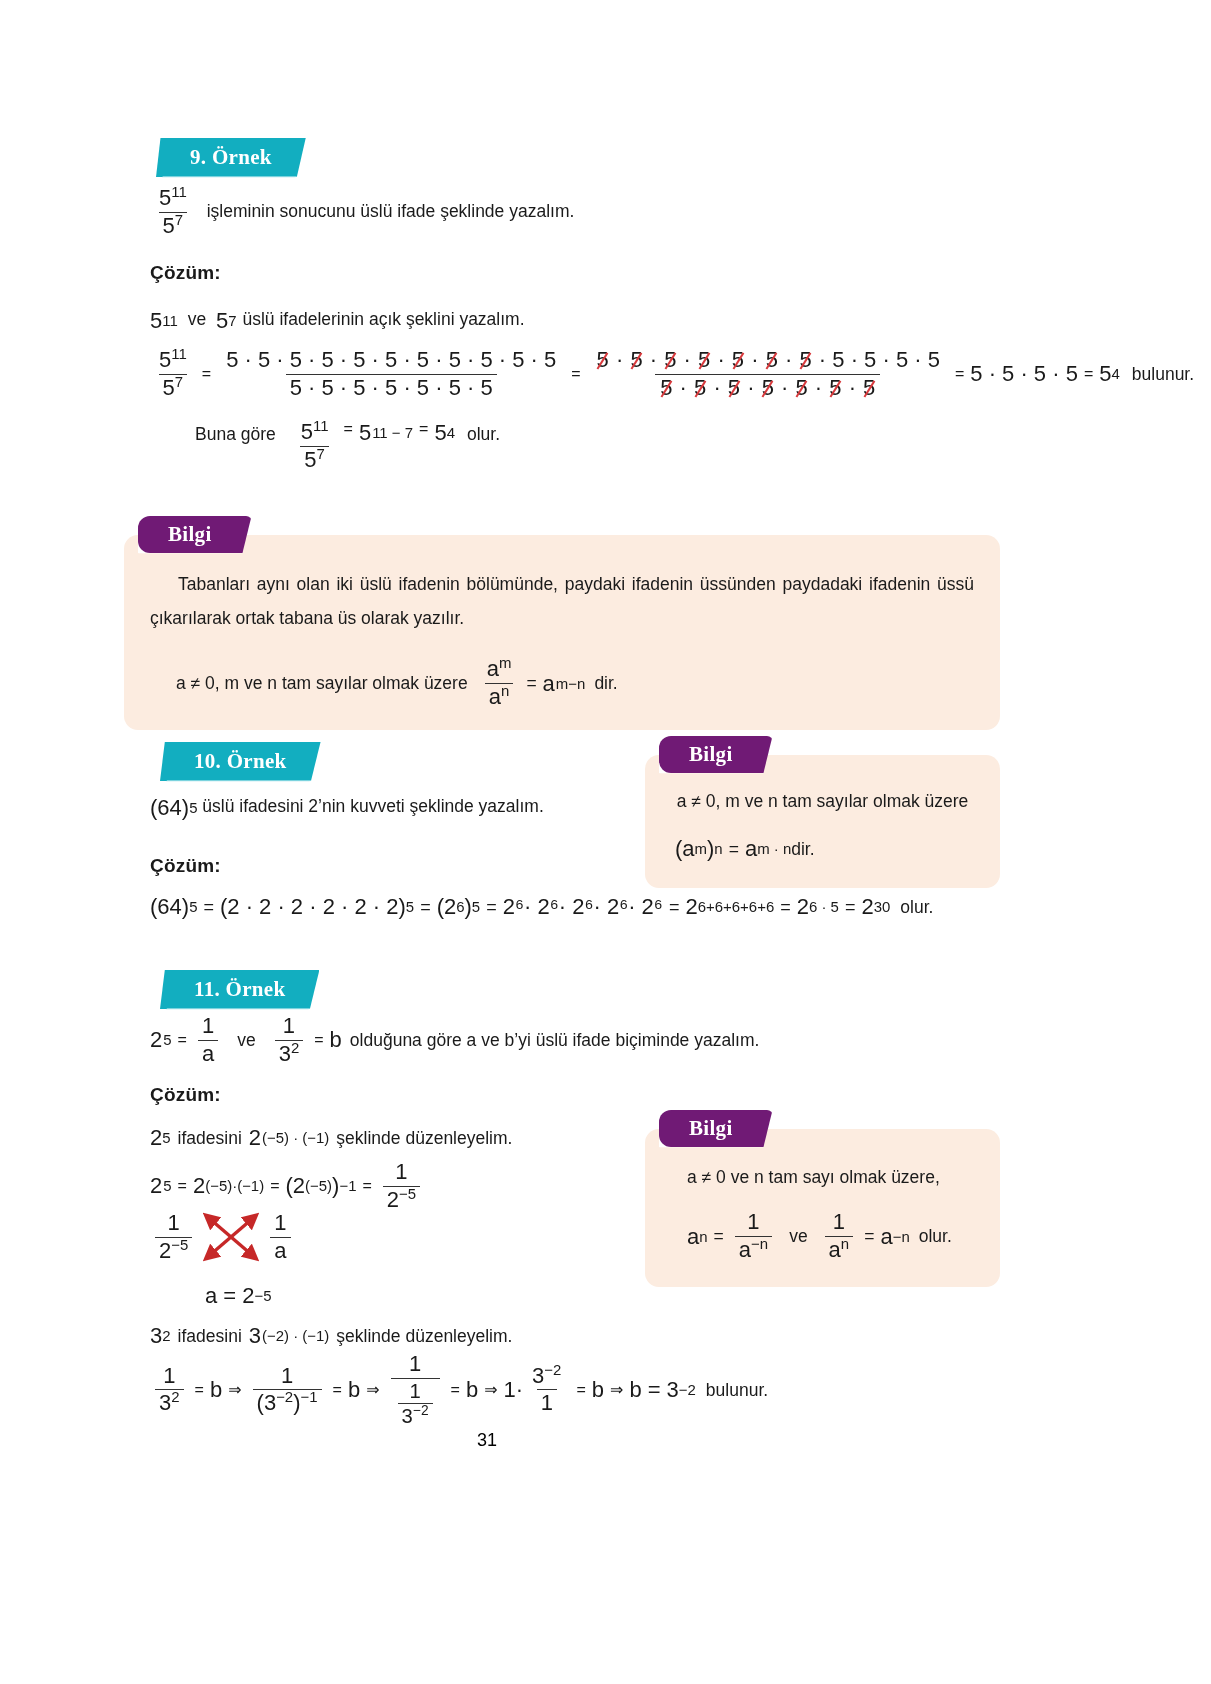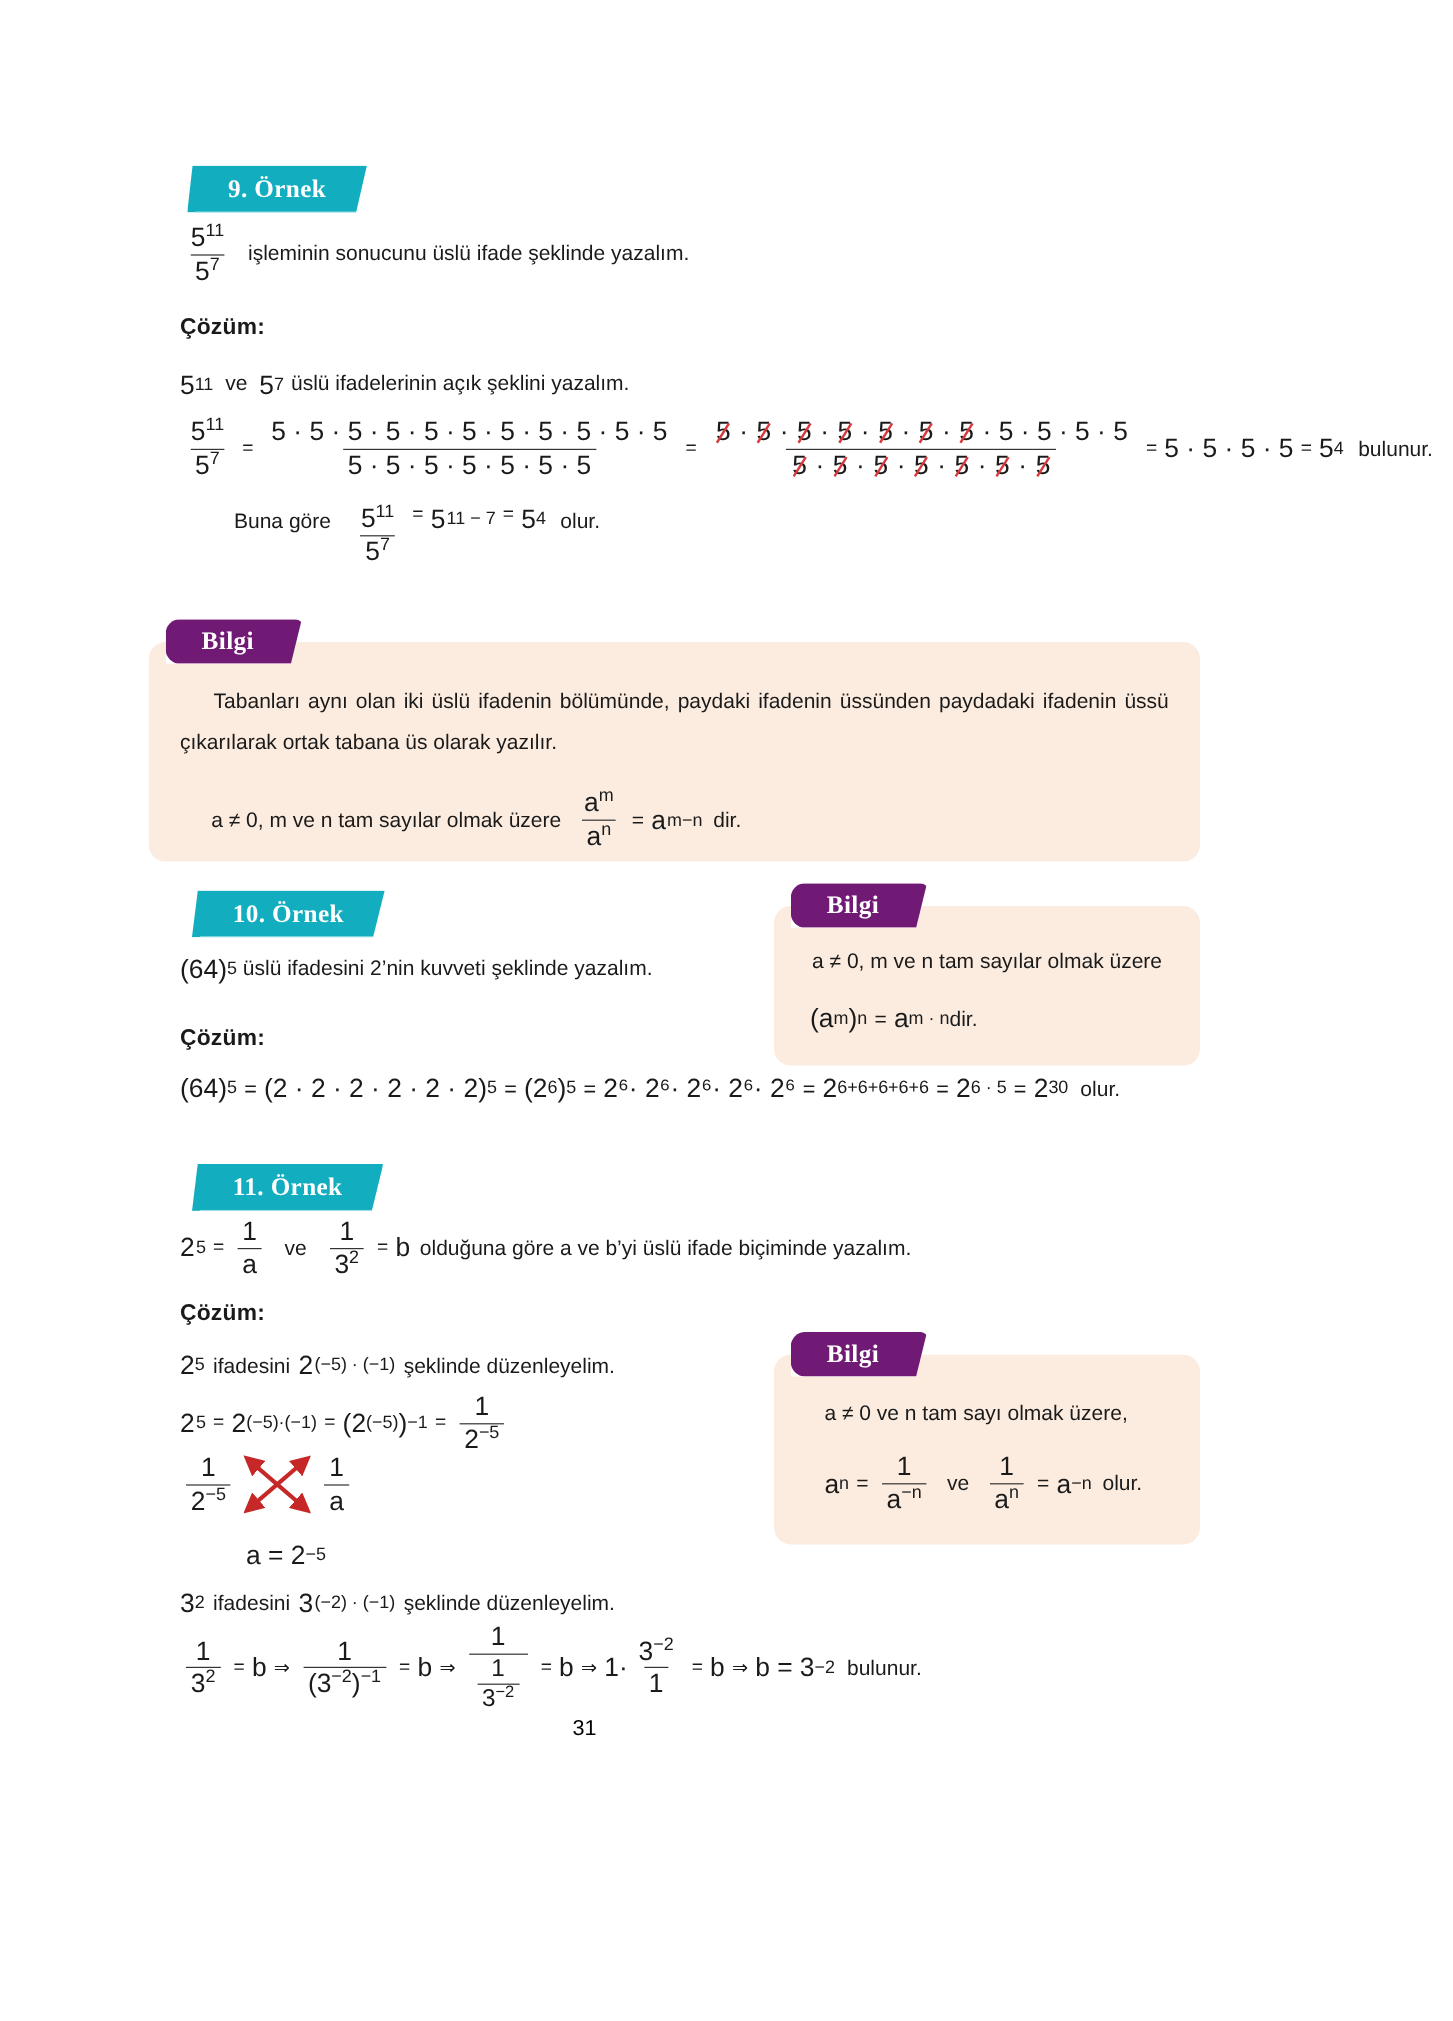--- a/index.html
+++ b/index.html
@@ -53,21 +53,21 @@
     border-radius: 14px;
     position: relative;
     font-size: 17.5px;
     line-height: 1.9;
     color: #1a1a1a;
   }
   .bilgi-tab-holder { position: relative; z-index: 3; margin-left: 14px; }
   .bilgi-tab-holder .tab-orange {
     box-shadow: 0 0 0 5px #ffffff;
   }
-  .bilgi-body.pulled { margin-top: -18px; padding: 32px 26px 8px 26px; }
+  .bilgi-body.pulled { margin-top: -18px; padding: 32px 26px 20px 26px; }
 
   
   .txt { font-size: 17.5px; line-height: 1.6; }
   .cozum { font-weight: bold; font-size: 19px; letter-spacing: .2px; }
   .abs { position: absolute; }
 
   
   .m { font-size: 22px; white-space: nowrap; display: inline-flex; align-items: center; vertical-align: middle; }
   sup { font-size: .68em; vertical-align: super; line-height: 0; }
   .frac {

